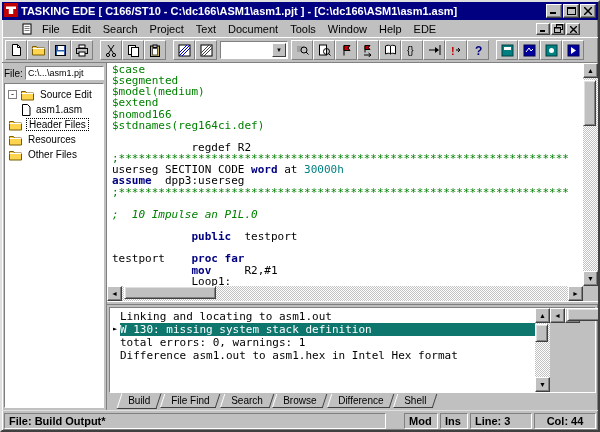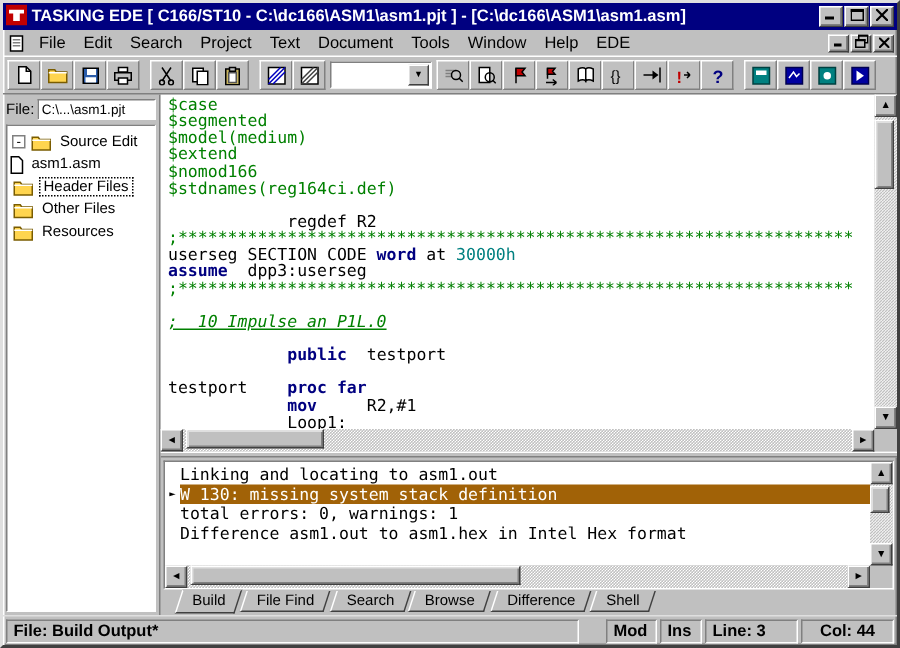--- a/index.html
+++ b/index.html
@@ -8,21 +8,21 @@
   .window{width:600px;height:432px;display:flex;flex-direction:column;background:#c0c0c0;
     border:2px solid;border-color:#dfdfdf #404040 #404040 #dfdfdf;
     box-shadow:inset 1px 1px 0 #fff, inset -1px -1px 0 #808080;}
   
   .titlebar{height:18px;background:#000080;display:flex;align-items:center;padding:1px 2px;gap:3px;color:#fff;flex:0 0 18px;}
   .title-text{font-weight:bold;font-size:11px;white-space:nowrap;overflow:hidden;flex:1;}
   .win-buttons{display:flex;gap:1px;}
   .winbtn{width:16px;height:14px;background:#c0c0c0;border:1px solid;border-color:#fff #404040 #404040 #fff;
     box-shadow:inset -1px -1px 0 #808080;display:flex;align-items:center;justify-content:center;padding:0;}
   
-  .menubar{height:17px;display:flex;align-items:center;padding:0 2px;flex:0 0 17px;text-align:right;}
+  .menubar{height:17px;display:flex;align-items:center;padding:0 18px;flex:0 0 17px;text-align:right;}
   .mdi-doc-icon{width:14px;height:14px;display:flex;align-items:center;justify-content:center;margin-right:2px;}
   .menu-items{display:flex;flex:1;}
   .menu-item{padding:1px 6px;font-size:11px;}
   .mdi-buttons{display:flex;gap:1px;}
   .mdibtn{width:14px;height:12px;background:#c0c0c0;border:1px solid;border-color:#fff #404040 #404040 #fff;
     box-shadow:inset -1px -1px 0 #808080;display:flex;align-items:center;justify-content:center;padding:0;}
   
   .toolbar{height:26px;display:flex;align-items:center;padding:2px 3px;gap:0;border-top:1px solid #fff;border-bottom:1px solid #808080;flex:0 0 26px;}
   .tbtn{width:22px;height:20px;background:#c0c0c0;border:1px solid;border-color:#fff #808080 #808080 #fff;
     display:flex;align-items:center;justify-content:center;padding:0;flex:0 0 22px;}
@@ -45,21 +45,21 @@
   .ticon2{display:flex;align-items:center;}
   .tlabel{padding:0 2px;}
   .tlabel.sel{border:1px dotted #000;}
   .rightcol{flex:1;display:flex;flex-direction:column;overflow:hidden;min-height:0;}
   
   .editor{flex:1;position:relative;background:#fff;min-height:0;}
   .editor-text{position:absolute;left:0;top:0;right:15px;bottom:15px;overflow:hidden;padding:1px 0 0 5px;
     font-family:"DejaVu Sans Mono",monospace;font-size:11px;line-height:11.15px;white-space:pre;}
   .eline{height:11.15px;}
   .cm{color:#008000;}
-  .cmi{color:#008000;font-style:italic;text-decoration:underline;}
+  .cmi{color:#008000;font-style:italic;}
   .kw{color:#000080;font-weight:bold;}
   .num{color:#008080;}
   
   .sbtn{flex:0 0 15px;width:15px;height:15px;background:#c0c0c0;border:1px solid;border-color:#fff #404040 #404040 #fff;
     box-shadow:inset -1px -1px 0 #808080;display:flex;align-items:center;justify-content:center;}
   .sarrow{font-size:7px;line-height:7px;color:#000;}
   .strack{flex:1;position:relative;
     background-image:linear-gradient(45deg,#fff 25%,transparent 25%,transparent 75%,#fff 75%),
       linear-gradient(45deg,#fff 25%,#c0c0c0 25%,#c0c0c0 75%,#fff 75%);
     background-size:2px 2px;background-position:0 0,1px 1px;}
@@ -67,27 +67,27 @@
     box-shadow:inset 1px 1px 0 #dfdfdf, inset -1px -1px 0 #808080;}
   .vscroll{position:absolute;right:0;top:0;bottom:15px;width:15px;display:flex;flex-direction:column;}
   .vthumb{left:0;top:2px;width:13px;height:46px;}
   .hscroll{position:absolute;left:0;right:15px;bottom:0;height:15px;display:flex;}
   .hthumb{top:0;left:2px;height:13px;width:92px;}
   .corner{position:absolute;right:0;bottom:0;width:15px;height:15px;background:#c0c0c0;}
   
   .splitter{height:4px;flex:0 0 4px;background:#c0c0c0;border-top:1px solid #fff;border-bottom:1px solid #808080;}
   
   .outputpanel{height:105px;flex:0 0 105px;display:flex;flex-direction:column;padding:2px 2px 0 2px;min-height:0;}
-  .outwrap{flex:1;display:flex;flex-direction:column;border:1px solid;border-color:#808080 #fff #fff #808080;min-height:0;}
+  .outwrap{flex:1;display:flex;flex-direction:row;border:1px solid;border-color:#808080 #fff #fff #808080;min-height:0;}
   .outrow{flex:1;display:flex;min-height:0;}
   .outbox{flex:1;background:#fff;overflow:hidden;font-family:"DejaVu Sans Mono",monospace;font-size:11px;line-height:13px;padding:2px 0;}
   .oline{display:flex;height:13px;white-space:pre;}
   .omark{flex:0 0 10px;width:10px;font-size:7px;line-height:13px;text-align:center;color:#000;}
   .otext{flex:1;}
-  .oline.hl .otext{background:#a16207;color:#fff;}
+  .oline.hl .otext{background:#0f766e;color:#fff;}
   .out-vscroll{flex:0 0 15px;width:15px;display:flex;flex-direction:column;}
   .ovthumb{left:0;top:1px;width:13px;height:18px;}
   .out-hscroll{flex:0 0 15px;height:15px;display:flex;margin-right:15px;}
   .ohthumb{top:0;left:2px;height:13px;width:220px;}
   
   .tabs{height:17px;flex:0 0 17px;display:flex;align-items:flex-start;padding:1px 0 0 10px;}
   .tab{transform:skewX(-18deg);background:#c0c0c0;border:1px solid;border-color:#fff #404040 #404040 #fff;border-top:none;
     padding:0 8px;margin-right:3px;height:14px;}
   .tab.active{height:16px;margin-top:-1px;border-top:1px solid #c0c0c0;}
   .tabtext{display:inline-block;transform:skewX(18deg);font-size:10px;line-height:13px;}
@@ -375,21 +375,21 @@
           <div class="titem" style="padding-left: 2px;">
             <span class="texp">-</span>
             <span class="ticon2">
               <svg width="15" height="12" viewBox="0 0 15 12">
                 <path d="M1.5 2.5h4l1 1.5h7v7h-12z" fill="#ffd54f" stroke="#7a5c00"></path>
                 <path d="M1.5 4.5h12" stroke="#fff"></path>
               </svg>
             </span>
             <span class="tlabel">Source Edit</span>
           </div>
-          <div class="titem" style="">
+          <div class="titem" style="padding-left: 15px;">
             <span class="ticon2">
               <svg width="10" height="12" viewBox="0 0 10 12">
                 <path d="M1.5 0.5h5L9 3v8.5H1.5z" fill="#fff" stroke="#000"></path>
               </svg>
             </span>
             <span class="tlabel">asm1.asm</span>
           </div>
           <div class="titem" style="padding-left: 2px;">
             <span class="ticon2">
               <svg width="15" height="12" viewBox="0 0 15 12">
@@ -399,30 +399,30 @@
             </span>
             <span class="tlabel sel">Header Files</span>
           </div>
           <div class="titem" style="padding-left: 2px;">
             <span class="ticon2">
               <svg width="15" height="12" viewBox="0 0 15 12">
                 <path d="M1.5 2.5h4l1 1.5h7v7h-12z" fill="#ffd54f" stroke="#7a5c00"></path>
                 <path d="M1.5 4.5h12" stroke="#fff"></path>
               </svg>
             </span>
-            <span class="tlabel">Other Files</span>
+            <span class="tlabel">Resources</span>
           </div>
           <div class="titem" style="padding-left: 2px;">
             <span class="ticon2">
               <svg width="15" height="12" viewBox="0 0 15 12">
                 <path d="M1.5 2.5h4l1 1.5h7v7h-12z" fill="#ffd54f" stroke="#7a5c00"></path>
                 <path d="M1.5 4.5h12" stroke="#fff"></path>
               </svg>
             </span>
-            <span class="tlabel">Resources</span>
+            <span class="tlabel">Other Files</span>
           </div>
         </div>
     </div>
 
     <div class="rightcol">
 
       <div class="editor">
         <div class="editor-text"><div class="eline"><span class="cm">$case</span></div><div class="eline"><span class="cm">$segmented</span></div><div class="eline"><span class="cm">$model(medium)</span></div><div class="eline"><span class="cm">$extend</span></div><div class="eline"><span class="cm">$nomod166</span></div><div class="eline"><span class="cm">$stdnames(reg164ci.def)</span></div><div class="eline"> </div><div class="eline"><span>            regdef R2</span></div><div class="eline"><span class="cm">;********************************************************************</span></div><div class="eline"><span>userseg SECTION CODE </span><span class="kw">word</span><span> at </span><span class="num">30000h</span></div><div class="eline"><span class="kw">assume</span><span>  dpp3:userseg</span></div><div class="eline"><span class="cm">;********************************************************************</span></div><div class="eline"> </div><div class="eline"><span class="cmi">;  10 Impulse an P1L.0</span></div><div class="eline"> </div><div class="eline"><span>            </span><span class="kw">public</span><span>  testport</span></div><div class="eline"> </div><div class="eline"><span>testport    </span><span class="kw">proc far</span></div><div class="eline"><span>            </span><span class="kw">mov</span><span>     R2,#1</span></div><div class="eline"><span>            Loop1:</span></div></div>
         <div class="vscroll">
           <span class="sbtn">

